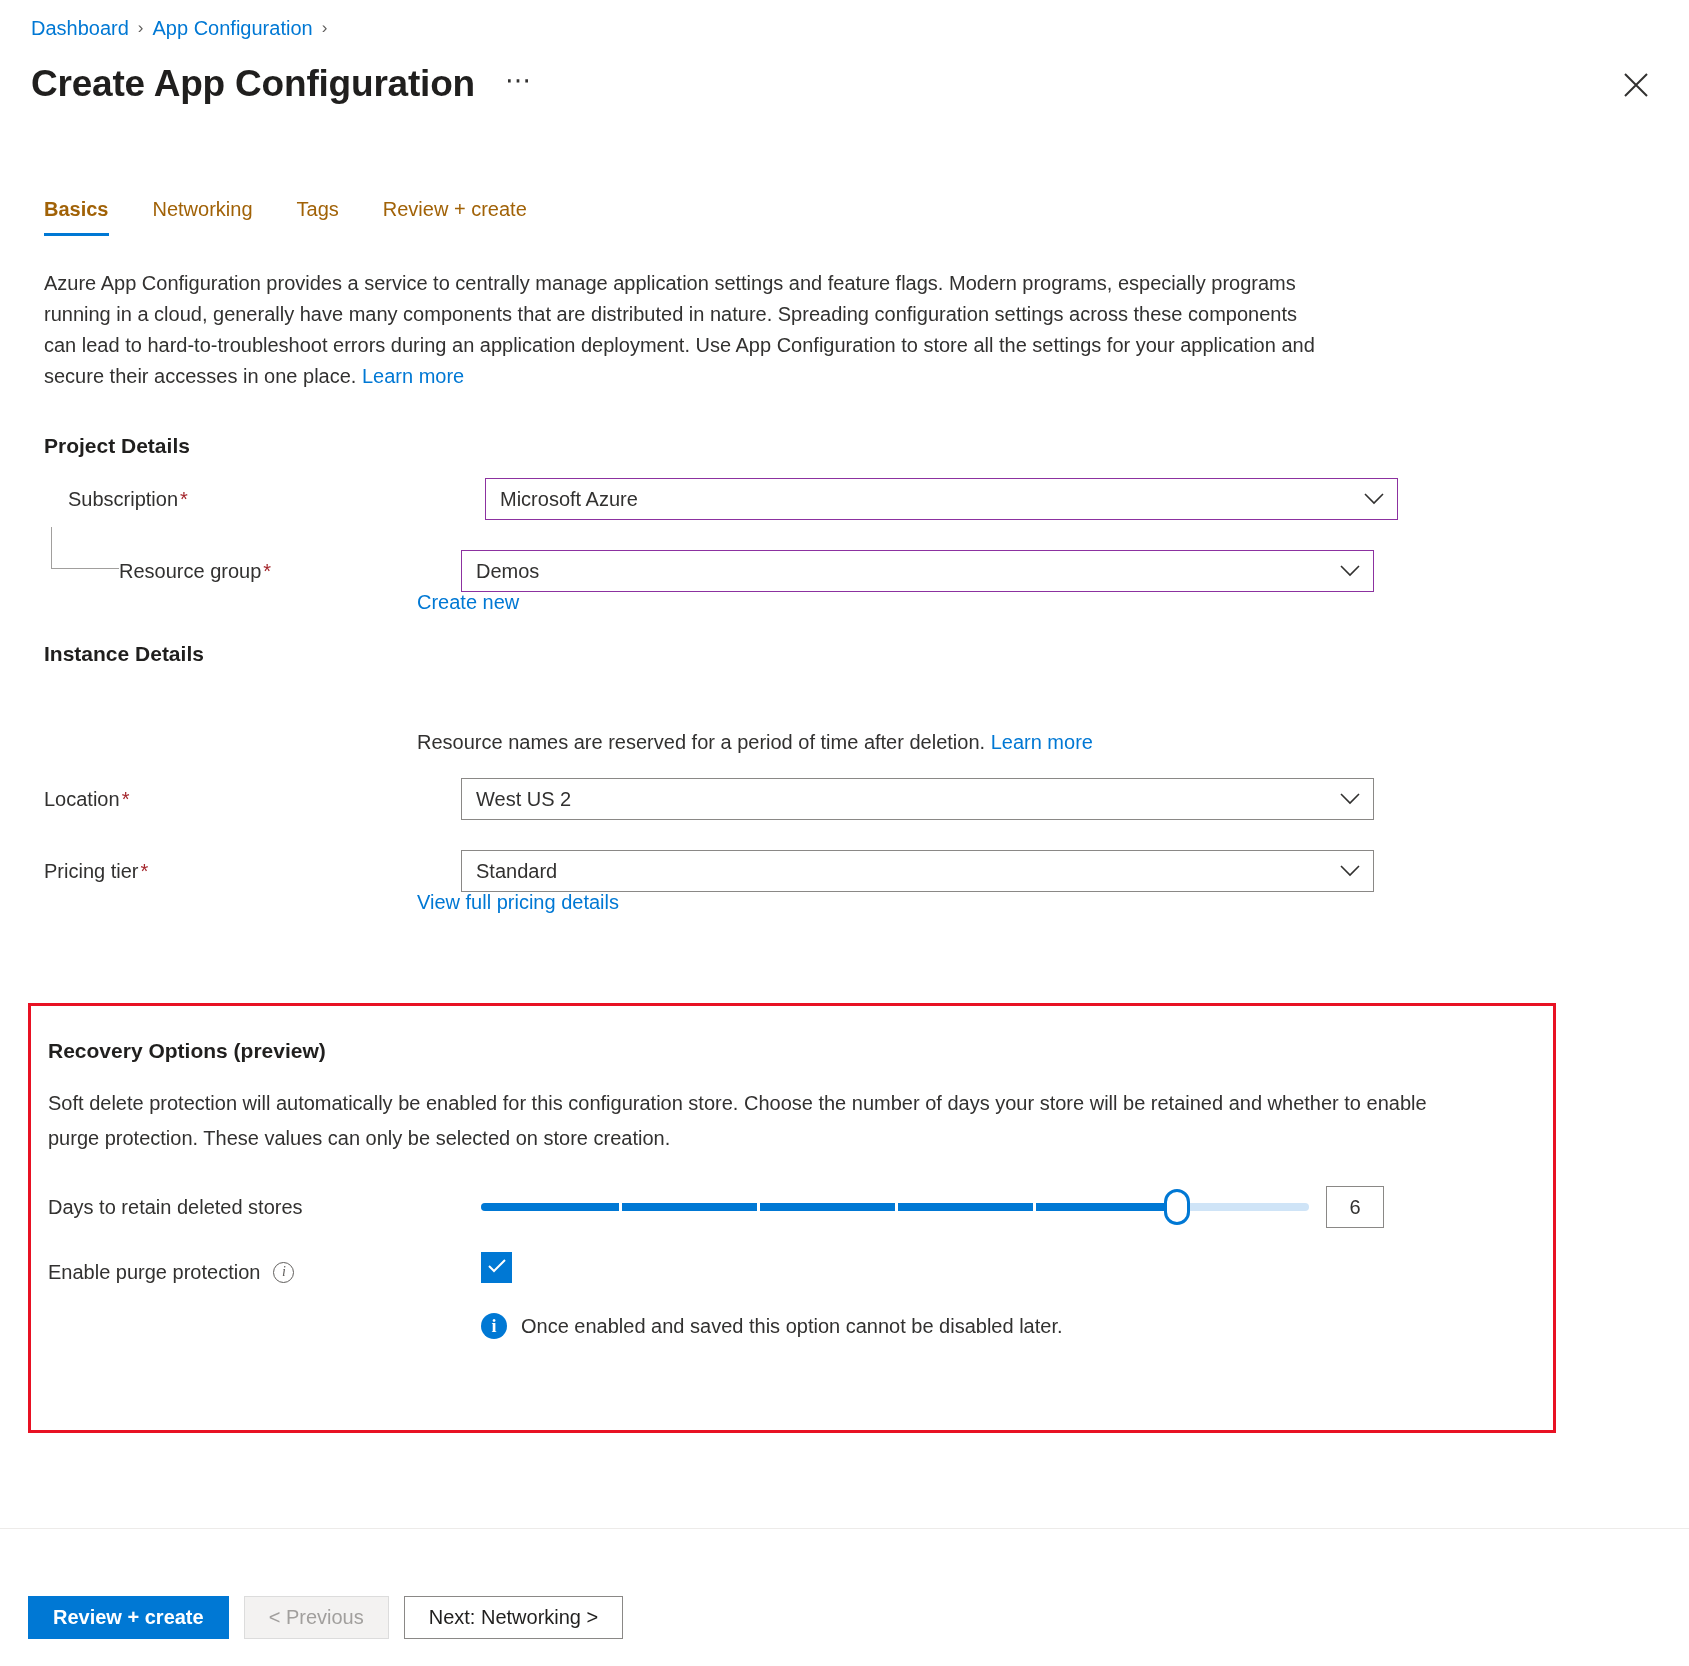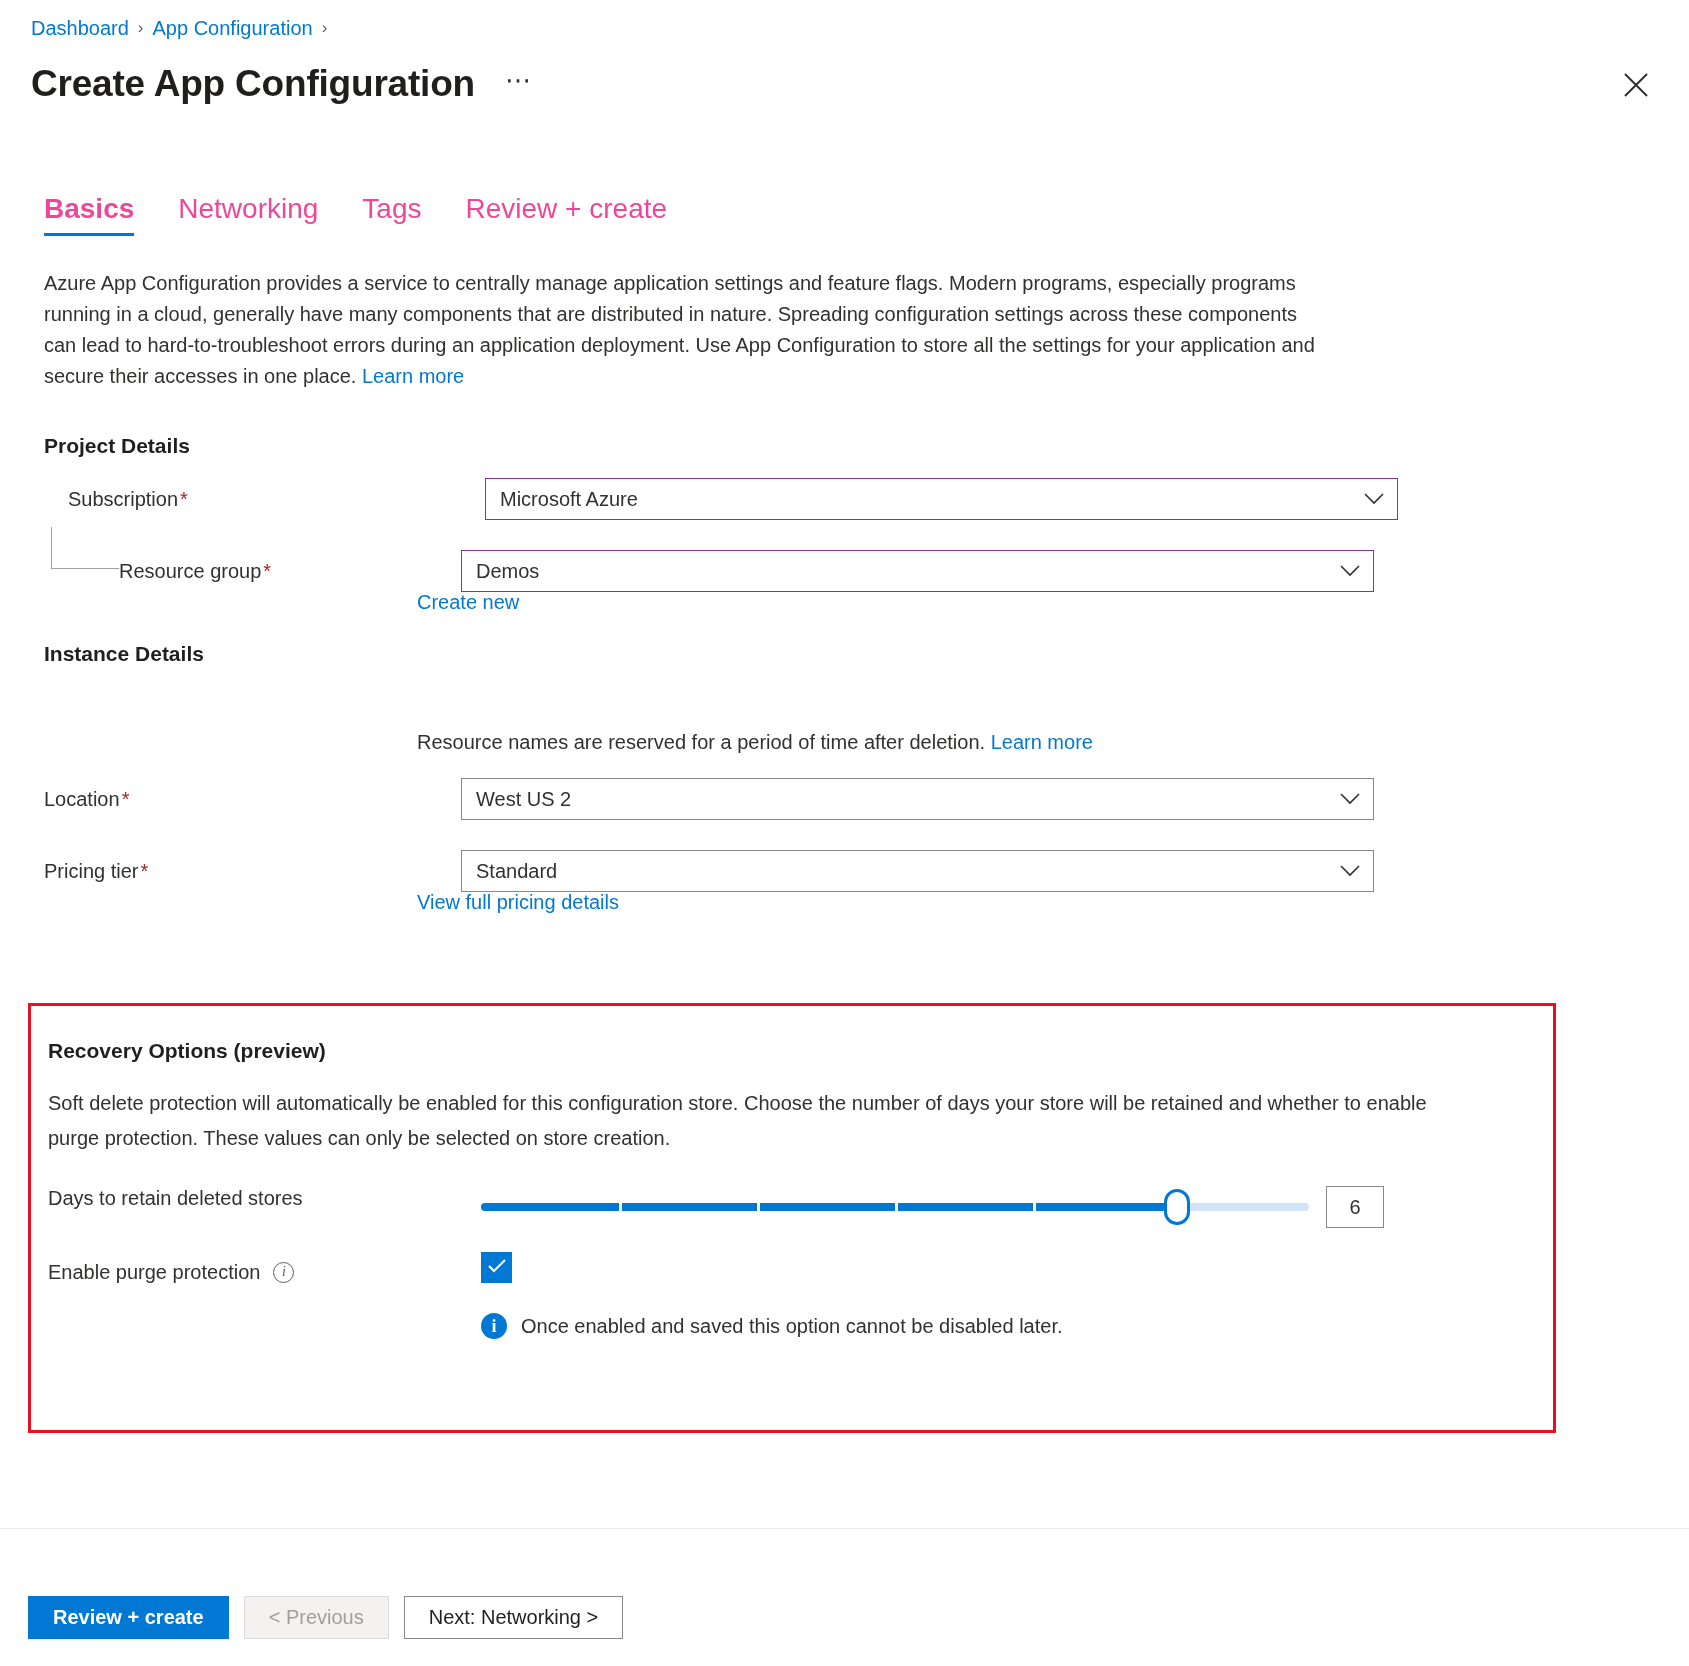--- a/index.html
+++ b/index.html
@@ -83,23 +83,23 @@
   
   .tabs {
     position: absolute;
     left: 44px;
     top: 196px;
     display: flex;
     align-items: flex-start;
     gap: 0;
   }
   .tab {
-    font-size: 28px;
+    font-size: 20px;
     line-height: 26px;
-    color: #ec4899;
+    color: #a16207;
     padding: 0 22px 14px 0;
     margin-right: 22px;
     cursor: pointer;
     position: relative;
     white-space: nowrap;
   }
   .tab:first-child { padding-left: 0; }
   .tab.active { font-weight: 600; }
   .tab.active::after {
     content: "";
@@ -246,21 +246,21 @@
     position: absolute;
     left: 17px;
     font-size: 20px;
     line-height: 26px;
     color: #323130;
     display: flex;
     align-items: center;
     gap: 13px;
     white-space: nowrap;
   }
-  #lbl-days { top: 179px; }
+  #lbl-days { top: 188px; }
   #lbl-purge { top: 253px; justify-content: center; }
 
   .info-circle {
     width: 21px;
     height: 21px;
     border-radius: 50%;
     border: 1.5px solid #605e5c;
     color: #605e5c;
     font-size: 14px;
     line-height: 18px;

